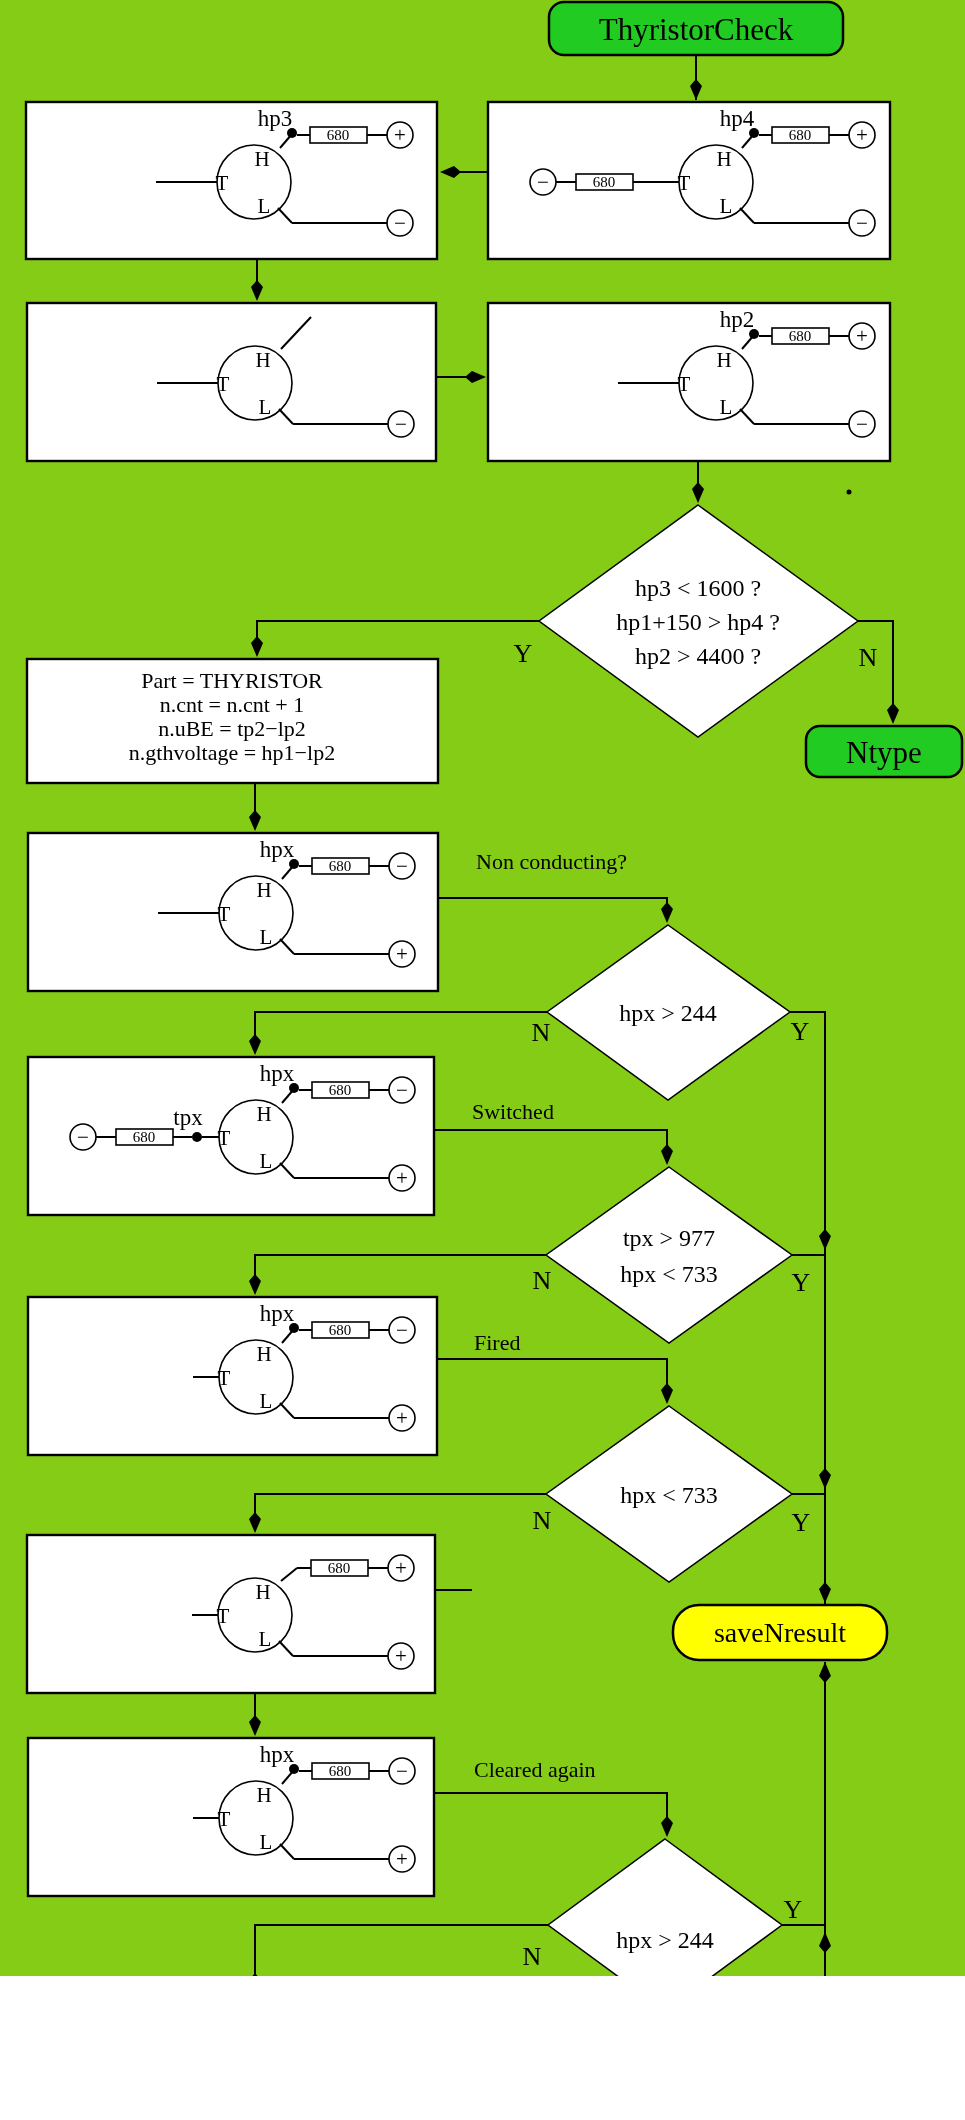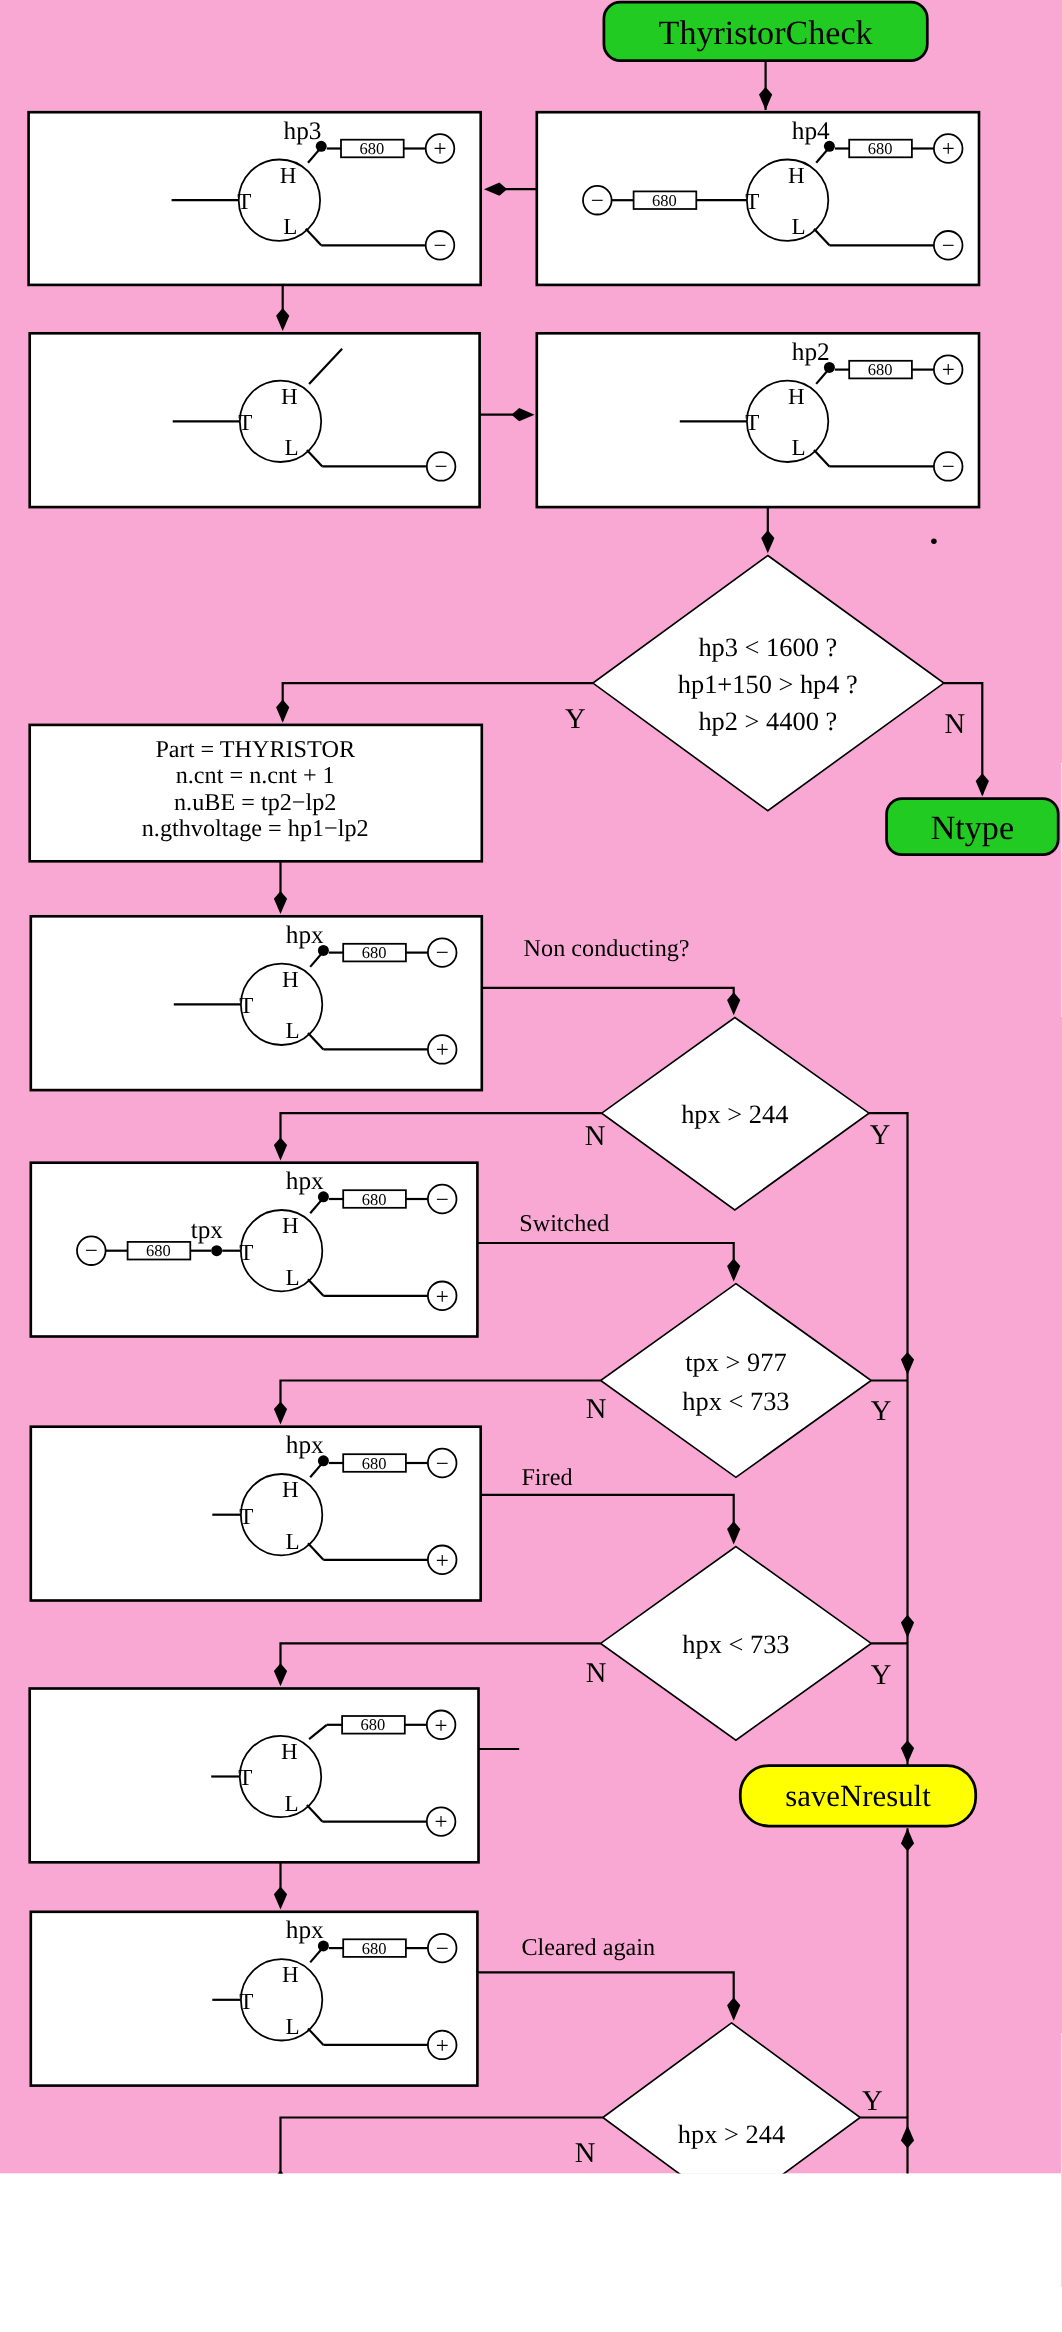--- a/index.html
+++ b/index.html
@@ -1,16 +1,16 @@
 <!DOCTYPE html>
 <html><head>
 <meta charset="utf-8">
 <style>
   html,body{margin:0;padding:0;background:#ffffff;}
-  #stage{position:relative;width:965px;height:1976px;background:#f9a8d4;}
+  #stage{position:relative;width:965px;height:1976px;background:#84cc16;}
   svg{display:block;}
   .ln{stroke:#000;stroke-width:2;fill:none;}
   .thin{stroke:#000;stroke-width:1.6;fill:none;}
   .box{fill:#fff;stroke:#000;stroke-width:2.4;}
   .dia{fill:#fff;stroke:#000;stroke-width:1.5;}
   .ah{fill:#000;stroke:none;}
   .dot{fill:#000;stroke:none;}
   text{font-family:"Liberation Serif","DejaVu Serif",serif;fill:#000;}
   .mid{text-anchor:middle;}
   .f31{font-size:31px;}

